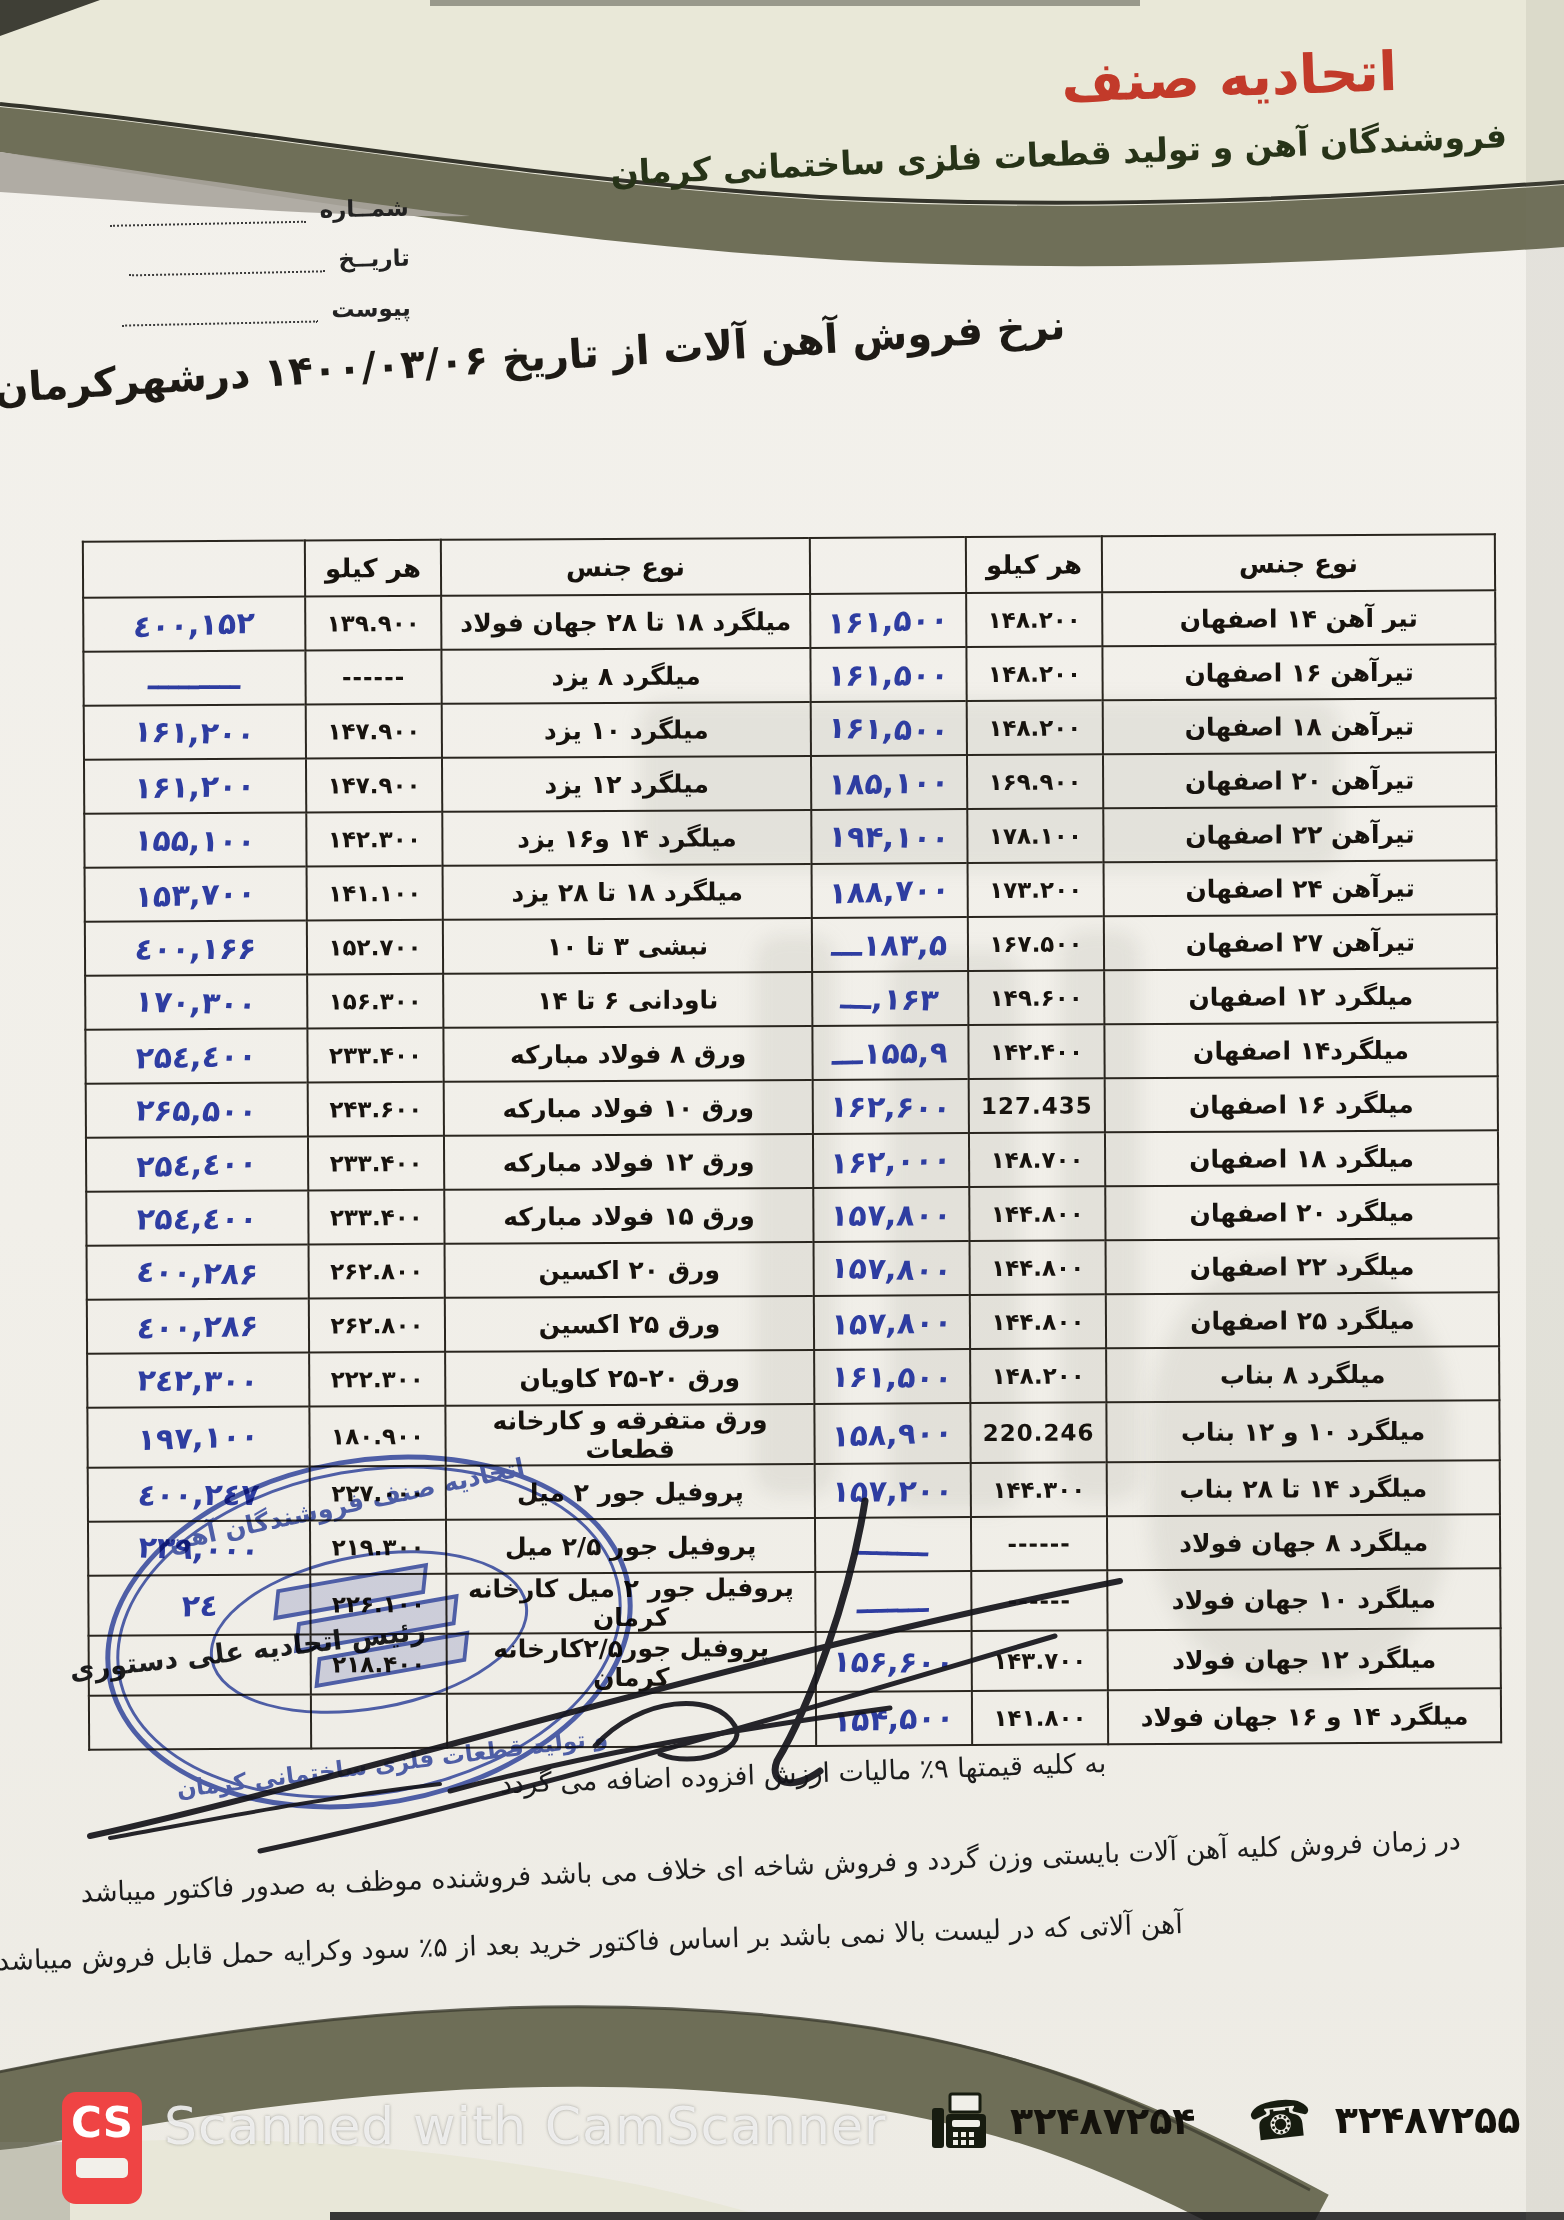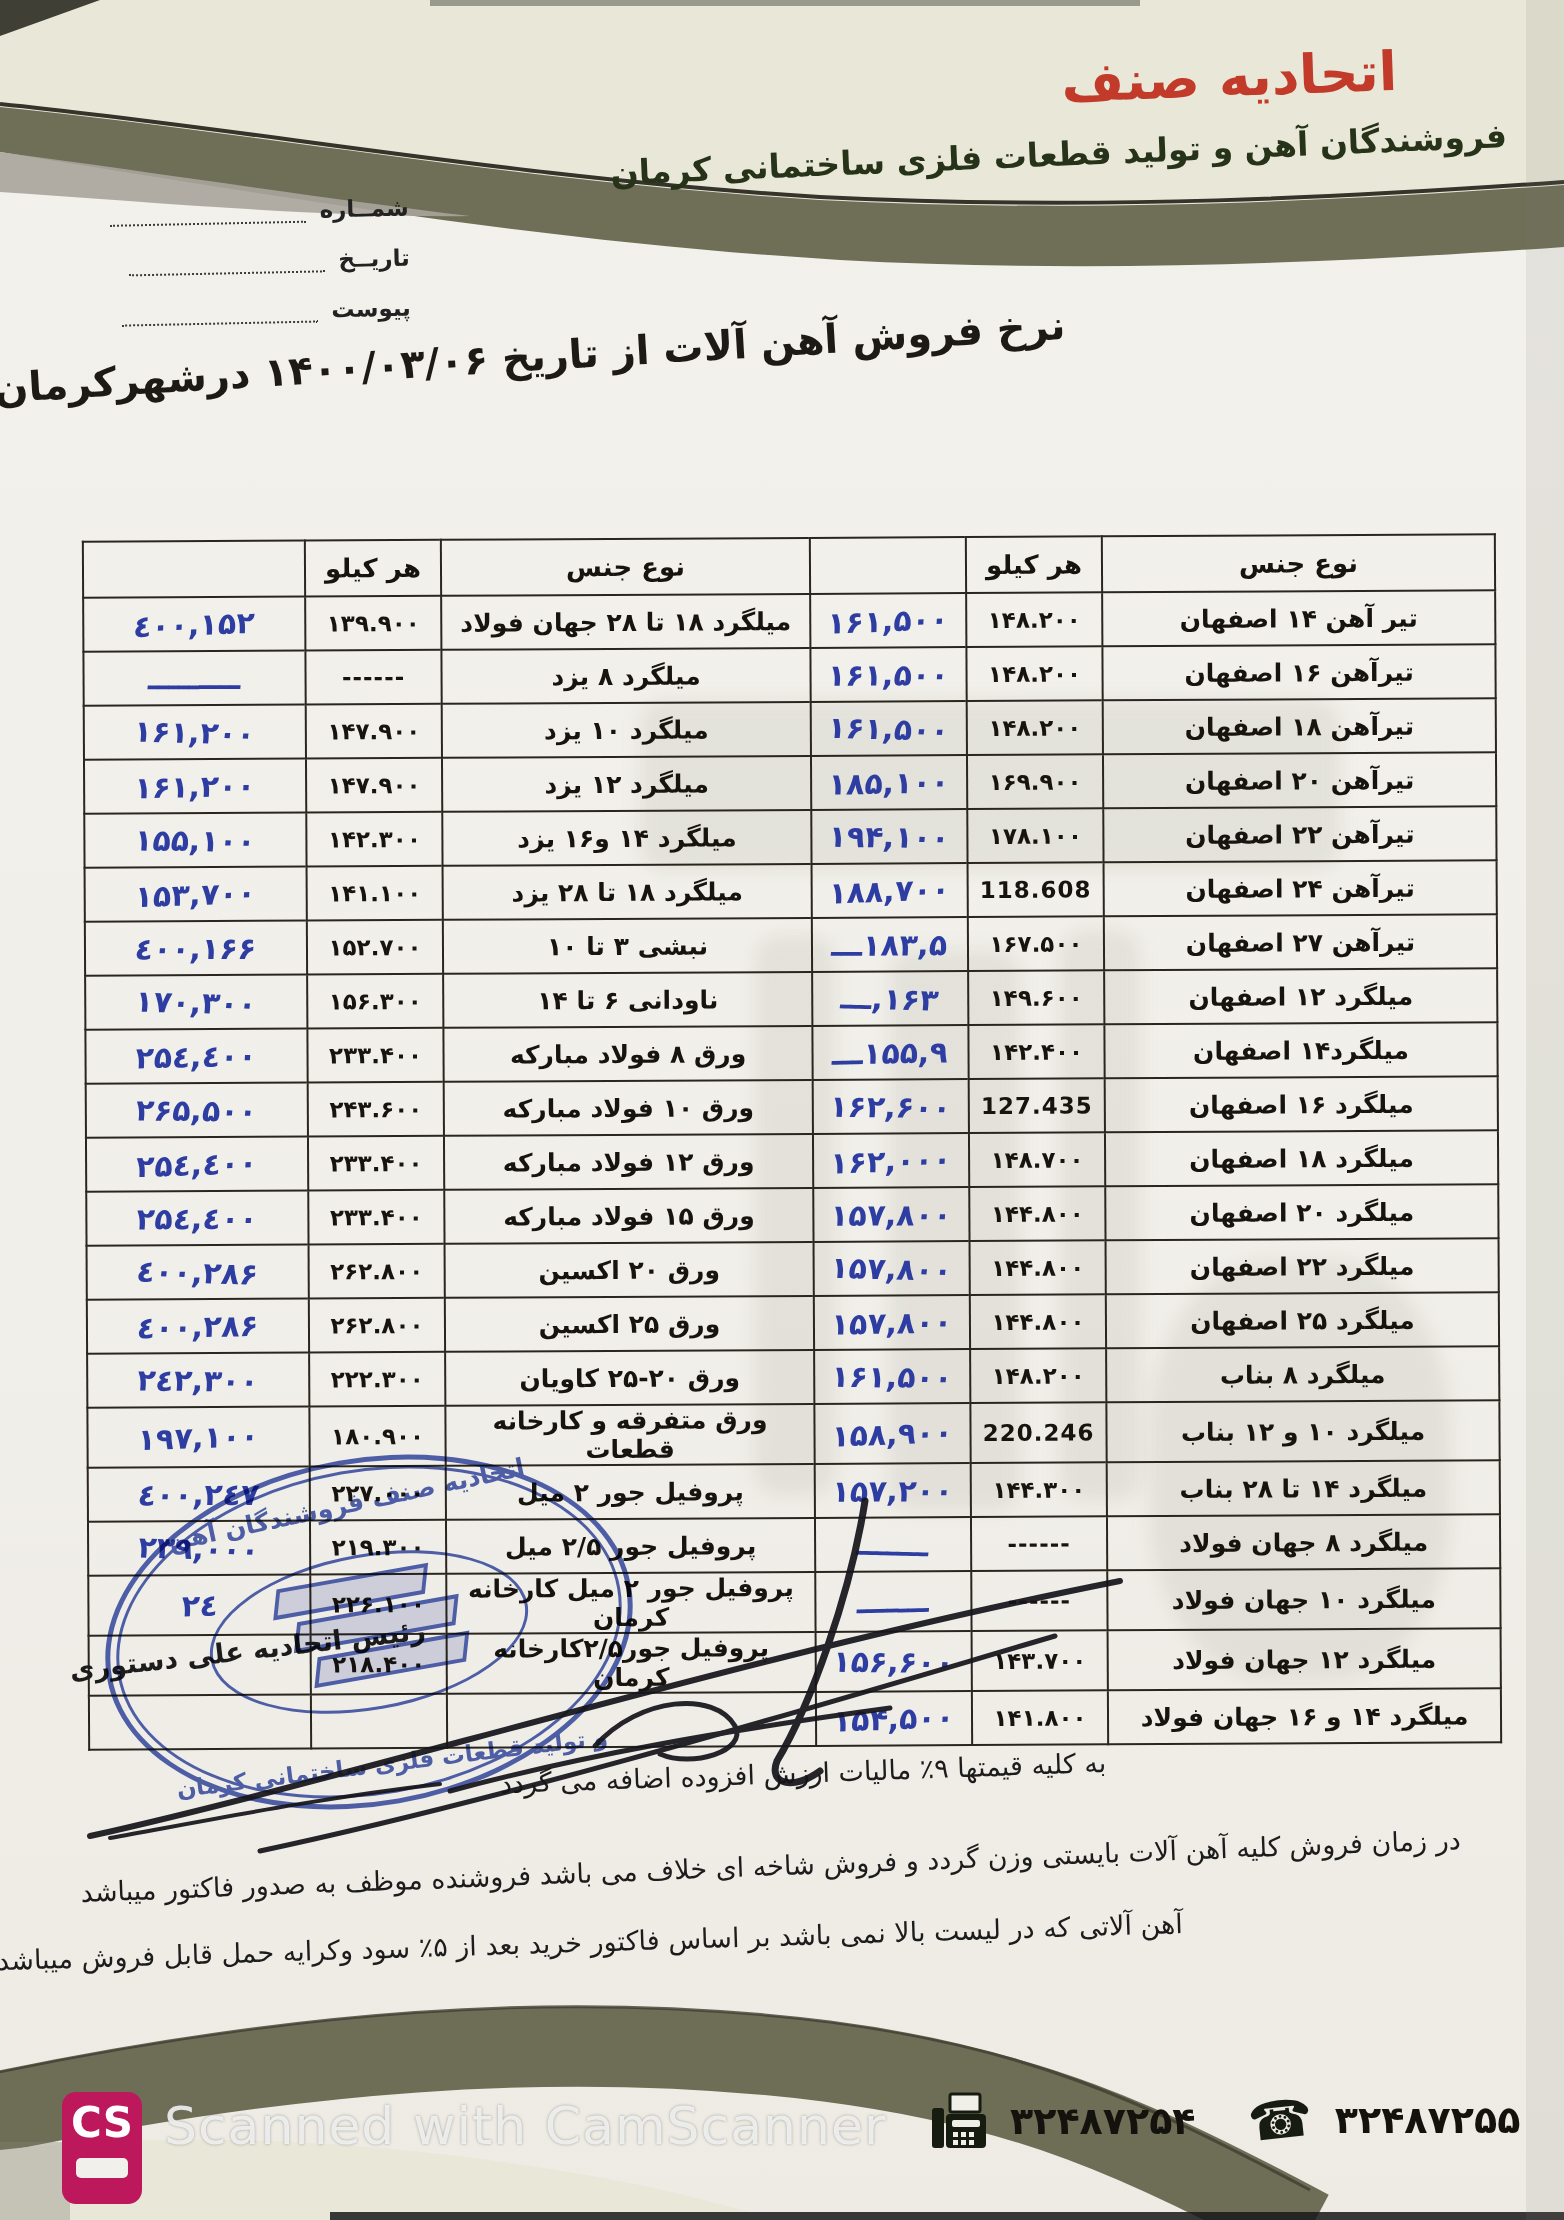--- a/index.html
+++ b/index.html
@@ -58,21 +58,21 @@
     transform:rotate(-6.5deg);transform-origin:left top;white-space:nowrap;
   }
   .signature-svg{left:20px;top:1446px;z-index:5;}
   
   .note{font-size:27px;color:#1c1c1c;white-space:nowrap;z-index:3;transform-origin:right top;direction:rtl;}
   .note1{top:1747px;right:458px;transform:rotate(-2deg);}
   .note2{top:1824px;right:104px;transform:rotate(-2.2deg);}
   .note3{top:1908px;right:382px;transform:rotate(-1.8deg);}
   
   .cs-logo{
-    left:62px;top:2092px;width:80px;height:112px;background:#be185d;border-radius:14px;z-index:7;
+    left:62px;top:2092px;width:80px;height:112px;background:#ef4444;border-radius:14px;z-index:7;
     display:flex;flex-direction:column;align-items:center;justify-content:flex-start;
   }
   .cs-logo .cs-txt{color:#fff;font-weight:bold;font-size:42px;margin-top:10px;line-height:1;}
   .cs-logo .cs-bar{width:52px;height:20px;background:#f2f0ea;border-radius:5px;margin-top:14px;}
   .camscanner{
     left:164px;top:2096px;font-size:52px;color:rgba(245,245,245,0.88);z-index:7;
     text-shadow:0 0 3px rgba(110,110,105,.6);letter-spacing:1px;white-space:nowrap;
   }
   .contact{display:flex;align-items:center;gap:22px;z-index:7;}
   .fax-group{left:930px;top:2090px;}
@@ -178,21 +178,21 @@
         <tr>
           <td class="product"><span>تیرآهن ۲۲ اصفهان</span></td>
           <td class="price"><span>۱۷۸.۱۰۰</span></td>
           <td class="hw"><span style="transform: rotate(0.9deg) skewX(-5deg);">۱۹۴,۱۰۰</span></td>
           <td class="product"><span>میلگرد ۱۴ و۱۶ یزد</span></td>
           <td class="price"><span>۱۴۲.۳۰۰</span></td>
           <td class="hw"><span style="transform: rotate(0.9deg) skewX(-5deg);">۱۵۵,۱۰۰</span></td>
         </tr>
         <tr>
           <td class="product"><span>تیرآهن ۲۴ اصفهان</span></td>
-          <td class="price"><span>118.608</span></td>
+          <td class="price"><span>۱۷۳.۲۰۰</span></td>
           <td class="hw"><span style="transform: rotate(-1.8deg) skewX(-5deg);">۱۸۸,۷۰۰</span></td>
           <td class="product"><span>میلگرد ۱۸ تا ۲۸ یزد</span></td>
           <td class="price"><span>۱۴۱.۱۰۰</span></td>
           <td class="hw"><span style="transform: rotate(-1.8deg) skewX(-5deg);">۱۵۳,۷۰۰</span></td>
         </tr>
         <tr>
           <td class="product"><span>تیرآهن ۲۷ اصفهان</span></td>
           <td class="price"><span>۱۶۷.۵۰۰</span></td>
           <td class="hw"><span style="transform: rotate(0deg) skewX(-5deg);">۱۸۳,۵ـــ</span></td>
           <td class="product"><span>نبشی ۳ تا ۱۰</span></td>

